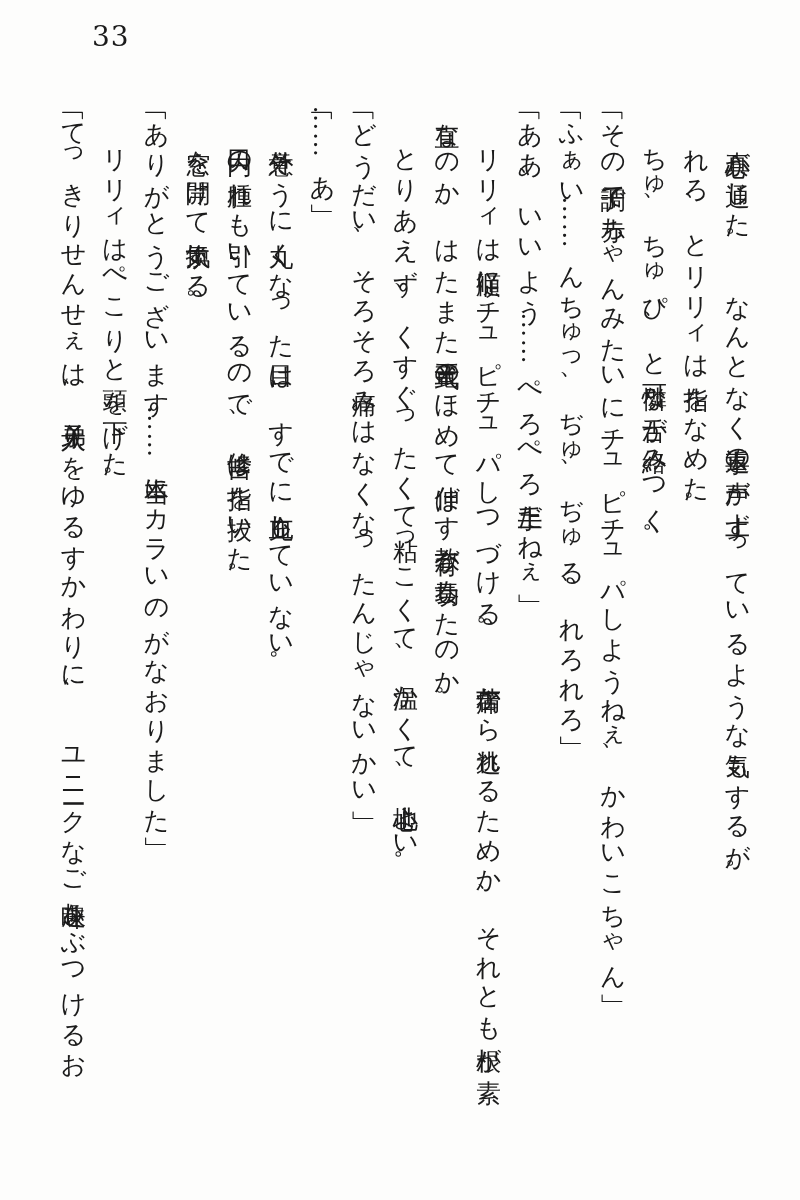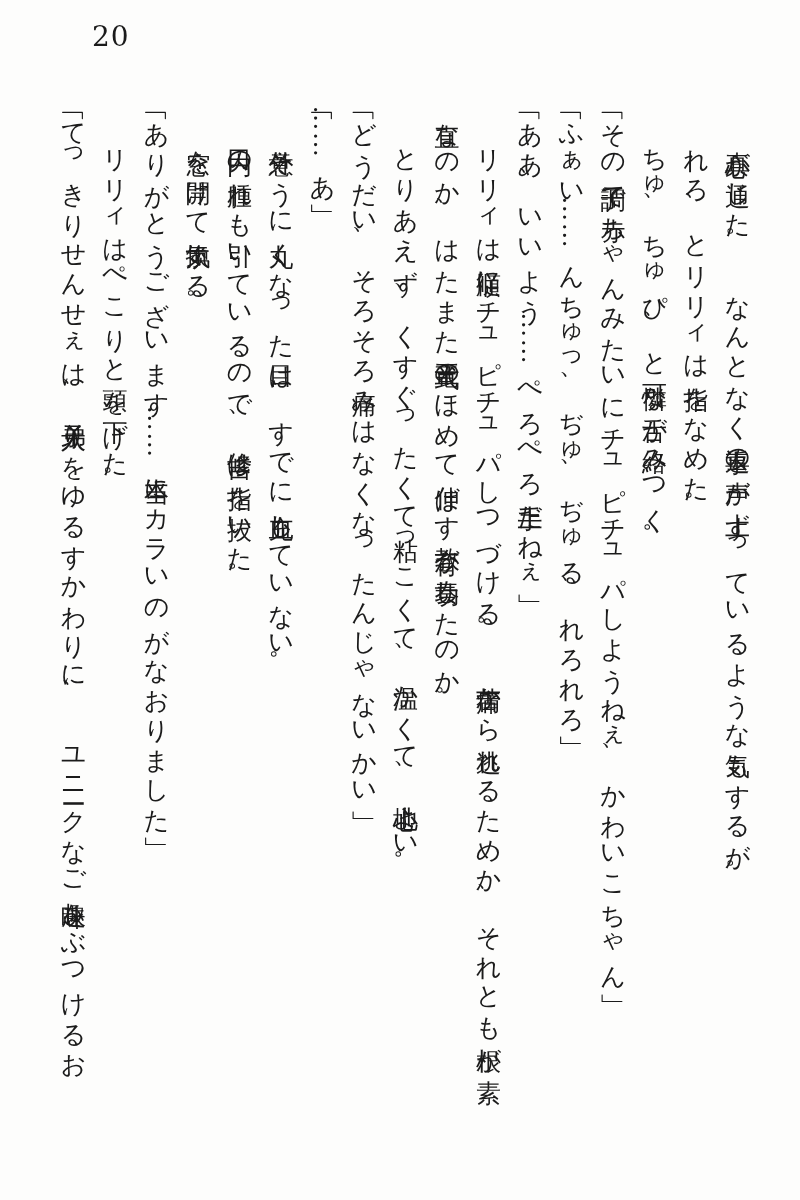--- a/index.html
+++ b/index.html
@@ -45,21 +45,21 @@
     white-space: pre;      
   }
   .column.indent {
     text-indent: 27px;     
   }
 </style>
 </head>
 <body style="background: rgb(253, 253, 252);">
 
 <div class="page" style="background: rgb(253, 253, 252);">
-  <div class="page-number" style="color: rgb(27, 27, 27);">20</div>
+  <div class="page-number" style="color: rgb(27, 27, 27);">33</div>
   <div class="text-area" id="columns-container">
       <div class="column indent" style="color: rgb(27, 27, 27);">真心が通じた。　なんとなく返事の声が上ずっているような気もするが。</div>
       <div class="column indent" style="color: rgb(27, 27, 27);">れろ、とリリィは指をなめた。</div>
       <div class="column indent" style="color: rgb(27, 27, 27);">ちゅ、ちゅぴ、と可憐な舌が絡みつく。</div>
       <div class="column" style="color: rgb(27, 27, 27);">「その調子で赤ちゃんみたいにチュピチュパしようねぇ、かわいこちゃん」</div>
       <div class="column" style="color: rgb(27, 27, 27);">「ふぁい……んちゅっ、ぢゅ、ぢゅる、れろれろ」</div>
       <div class="column" style="color: rgb(27, 27, 27);">「ああ、いいよう……ぺろぺろ上手だねぇ」</div>
       <div class="column indent" style="color: rgb(27, 27, 27);">リリィは従順にチュピチュパしつづける。　苦痛から逃れるためか、それとも根が素</div>
       <div class="column" style="color: rgb(27, 27, 27);">直なのか、はたまた竜王式のほめて伸ばす教育が奏功したのか。</div>
       <div class="column indent" style="color: rgb(27, 27, 27);">とりあえず、くすぐったくて粘っこくて、温かくて、心地よい。</div>

